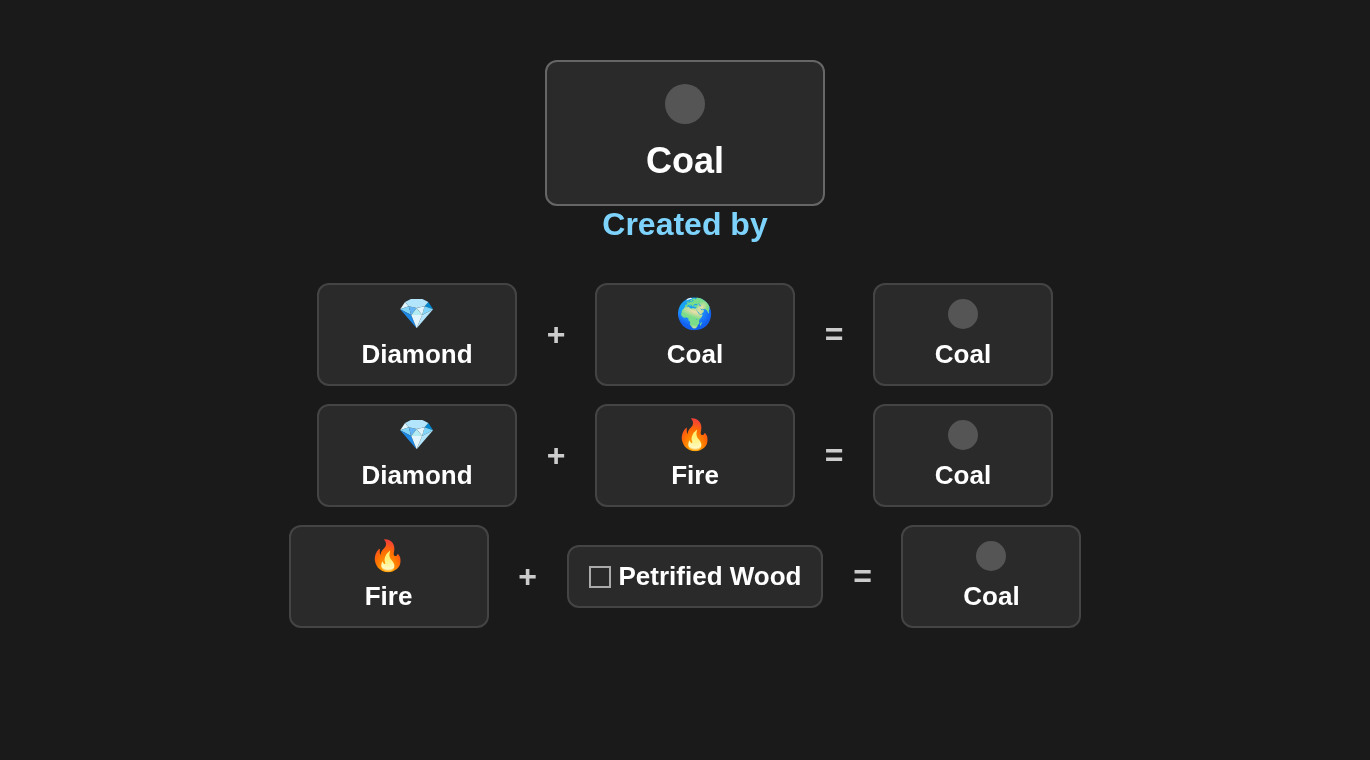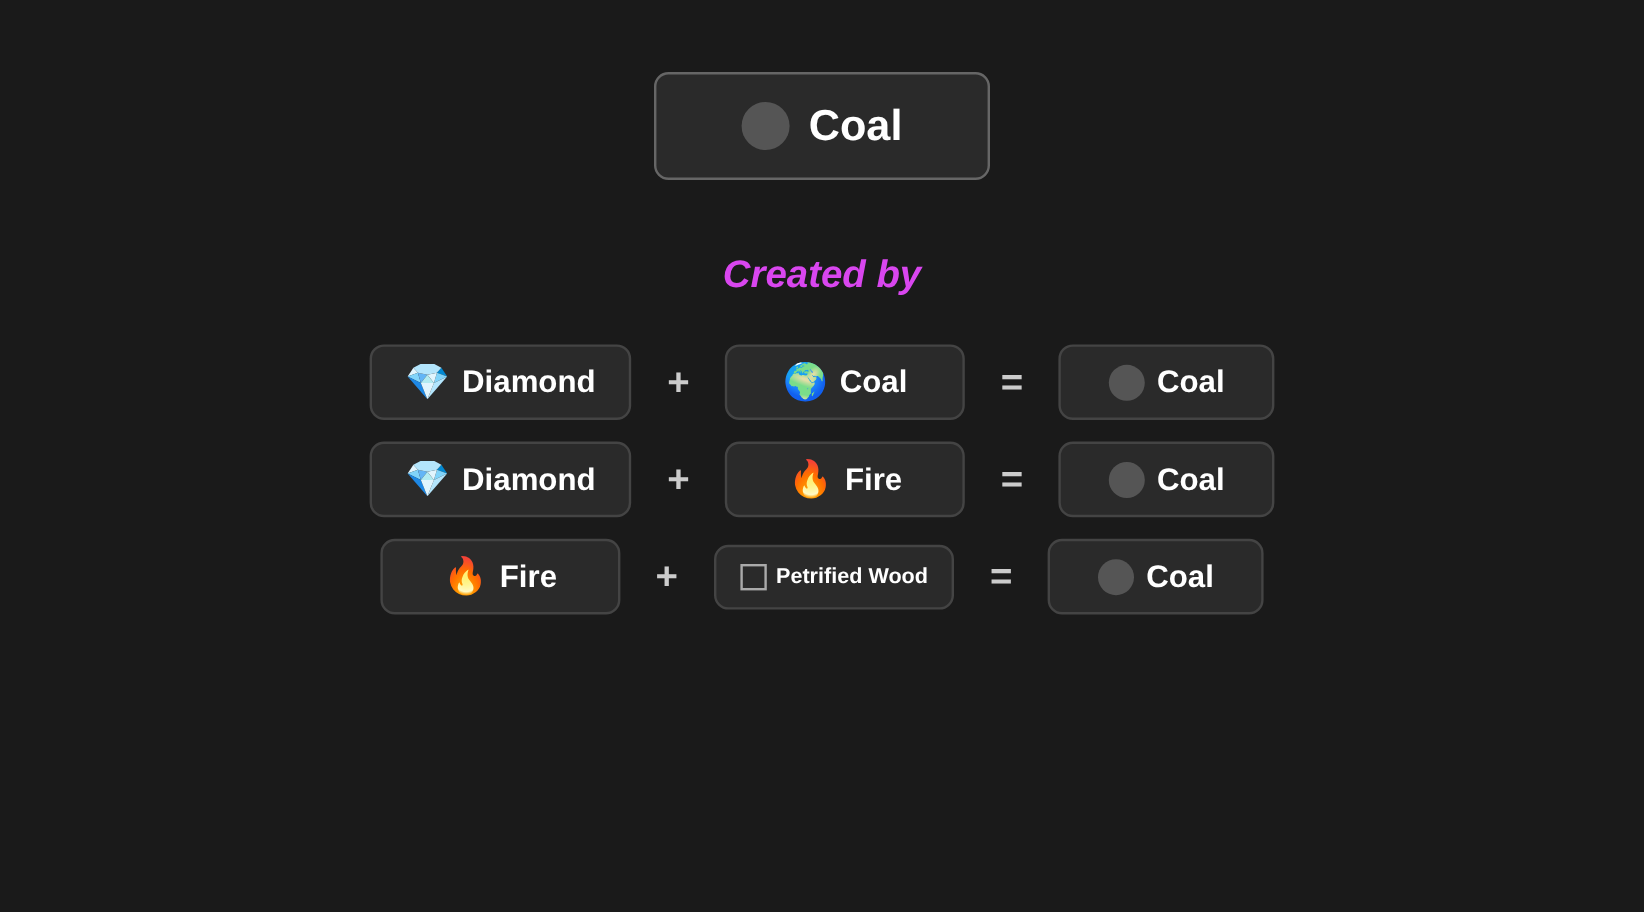--- a/index.html
+++ b/index.html
@@ -29,20 +29,21 @@
       gap: 10px;
       background-color: #2a2a2a;
       border: 2px solid #444;
       border-radius: 12px;
       padding: 14px 28px;
       font-size: 26px;
       font-weight: bold;
       color: #ffffff;
       min-width: 200px;
       cursor: pointer;
+      flex-direction: column;
     }
 
     .item-badge.highlighted {
       border-color: #666;
     }
 
     .item-badge .icon {
       font-size: 30px;
       line-height: 1;
     }
@@ -64,24 +65,22 @@
     }
 
     .top-badge .coal-icon {
       width: 40px;
       height: 40px;
     }
 
     .created-by-title {
       font-size: 32px;
       font-weight: bold;
-      color: #d946ef;
-      margin-top: 60px;
+      color: #7dd3fc;
       margin-bottom: 40px;
-      font-style: italic;
     }
 
     .recipes-container {
       display: flex;
       flex-direction: column;
       gap: 18px;
       align-items: center;
     }
 
     .recipe-row {
@@ -107,21 +106,21 @@
       text-align: center;
       flex-direction: column;
       gap: 4px;
       padding: 14px 20px;
     }
 
     .petrified-wood-badge .badge-content {
       display: flex;
       align-items: center;
       gap: 8px;
-      font-size: 18px;
+      font-size: 26px;
       font-weight: bold;
     }
 
     .petrified-wood-icon {
       width: 22px;
       height: 22px;
       border: 2px solid #aaa;
       display: inline-block;
       flex-shrink: 0;
     }

